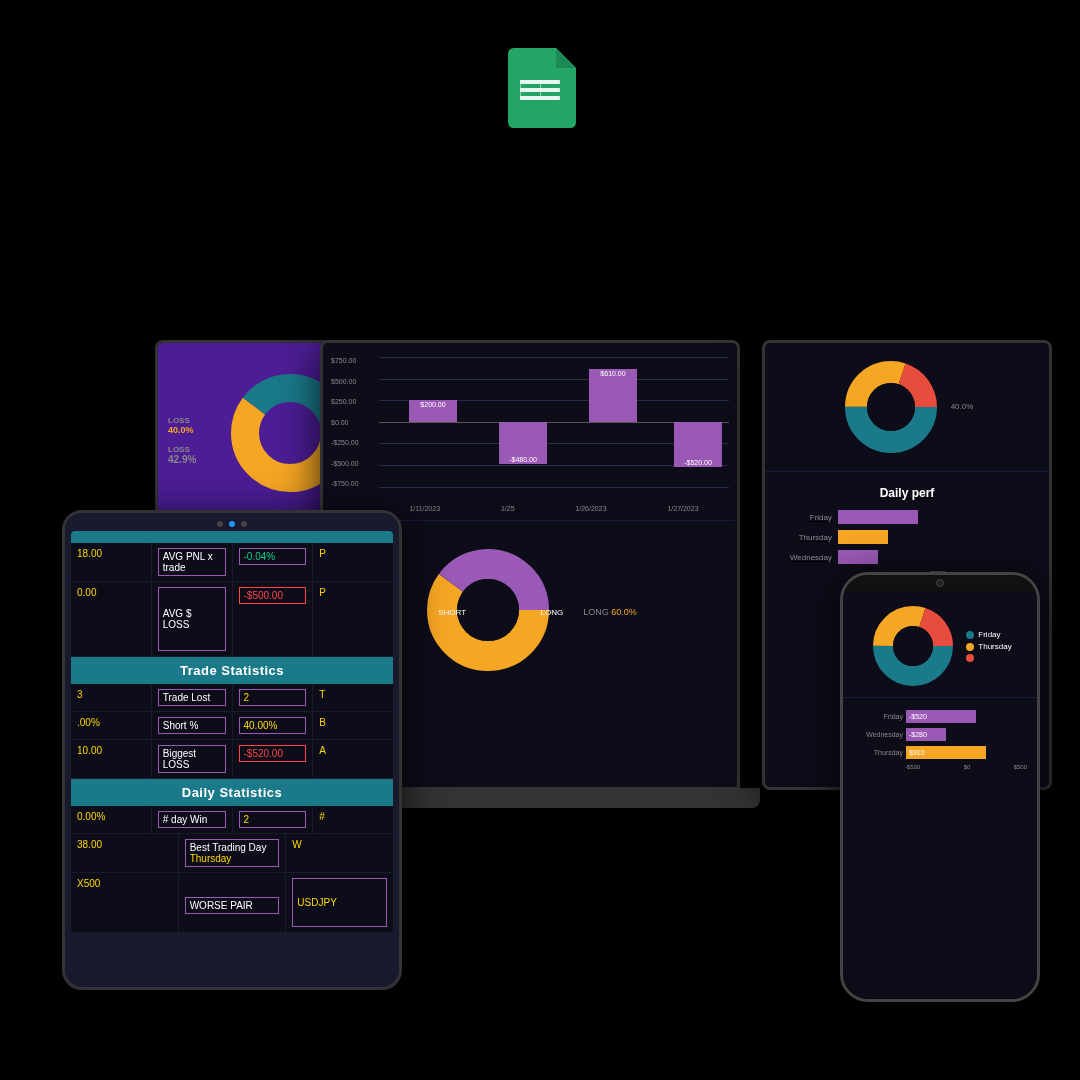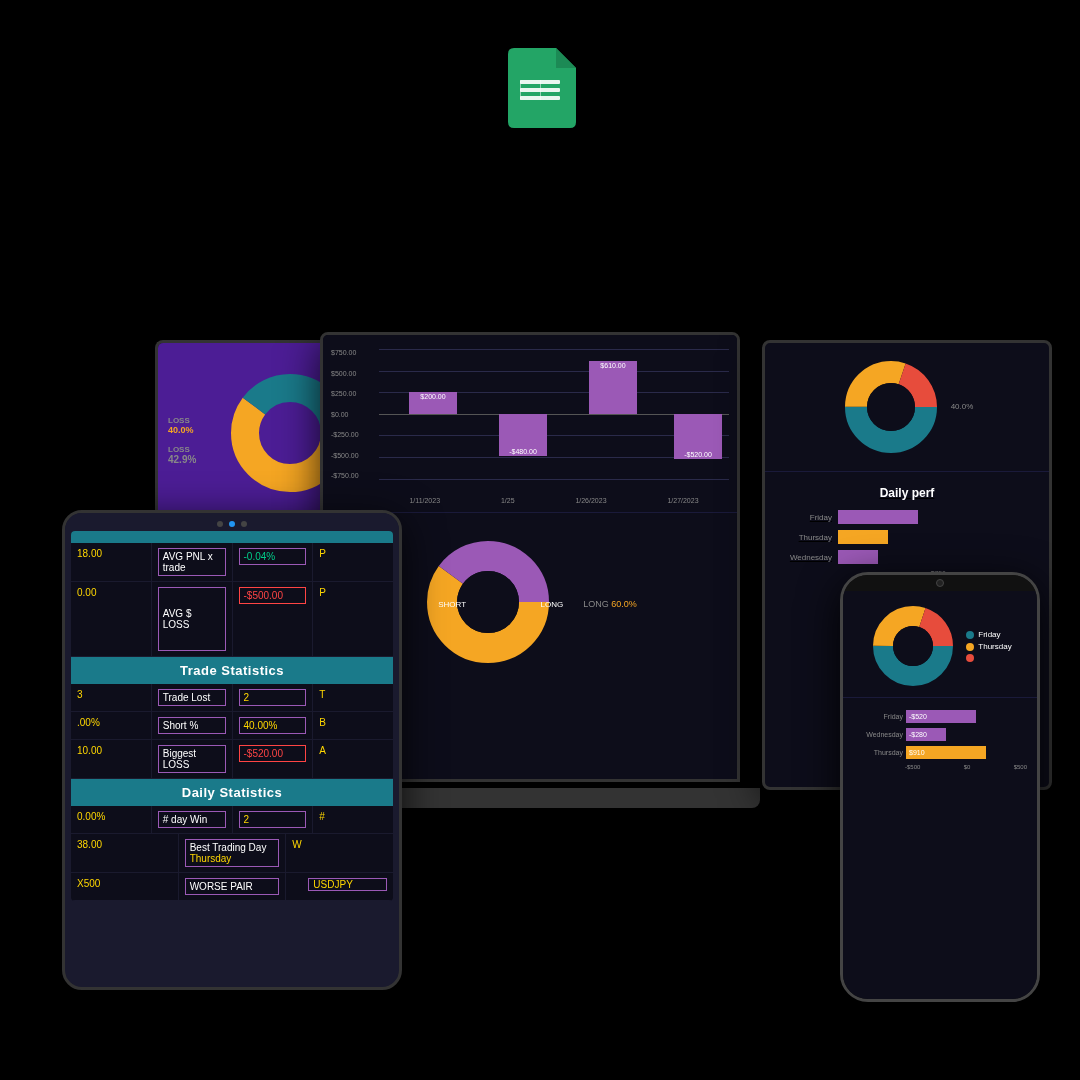--- a/index.html
+++ b/index.html
@@ -104,21 +104,21 @@
       padding: 5px 6px;
       font-size: 10px;
       border-right: 1px solid #1a1a2e;
     }
     .stats-cell:last-child { border-right: none; }
     .stats-cell.yellow { color: #FFD700; }
 
     
     .laptop-screen {
       position: absolute;
-      top: 332px;
+      top: 340px;
       left: 320px;
       width: 420px;
       height: 450px;
       background: #0d0d1a;
       border-radius: 8px 8px 0 0;
       border: 3px solid #333;
       overflow: hidden;
       box-shadow: 0 10px 40px rgba(0,0,0,0.8);
     }
     .laptop-base {
@@ -484,24 +484,24 @@
         <div style="border:1px solid #9b59b6; padding:2px 4px; font-size:10px;">
           <span style="color:#fff;">Best Trading Day </span><span style="color:#FFD700;">Thursday</span>
         </div>
       </div>
       <div class="stats-cell yellow">W</div>
     </div>
 
     <div class="stats-row">
       <div class="stats-cell yellow">X500</div>
       <div class="stats-cell">
-        <div style="border:1px solid #9b59b6; padding:2px 4px; color:#fff; font-size:10px;">WORSE PAIR</div>
-      </div>
-      <div class="stats-cell">
-        <div style="border:1px solid #9b59b6; padding:0 4px; color:#FFD700; font-size:10px;margin-left:16px;">USDJPY</div>
+        <div style="border:1px solid #9b59b6; padding:2px 4px; color:#fff; font-size:10px;margin-top:19px;">WORSE PAIR</div>
+      </div>
+      <div class="stats-cell">
+        <div style="border:1px solid #9b59b6; padding:18px 4px; color:#FFD700; font-size:10px;">USDJPY</div>
       </div>
     </div>
   </div>
 </div>
 
 <div class="phone">
   <div class="phone-camera-area">
     <div class="phone-camera"></div>
   </div>
   <div class="phone-screen">

